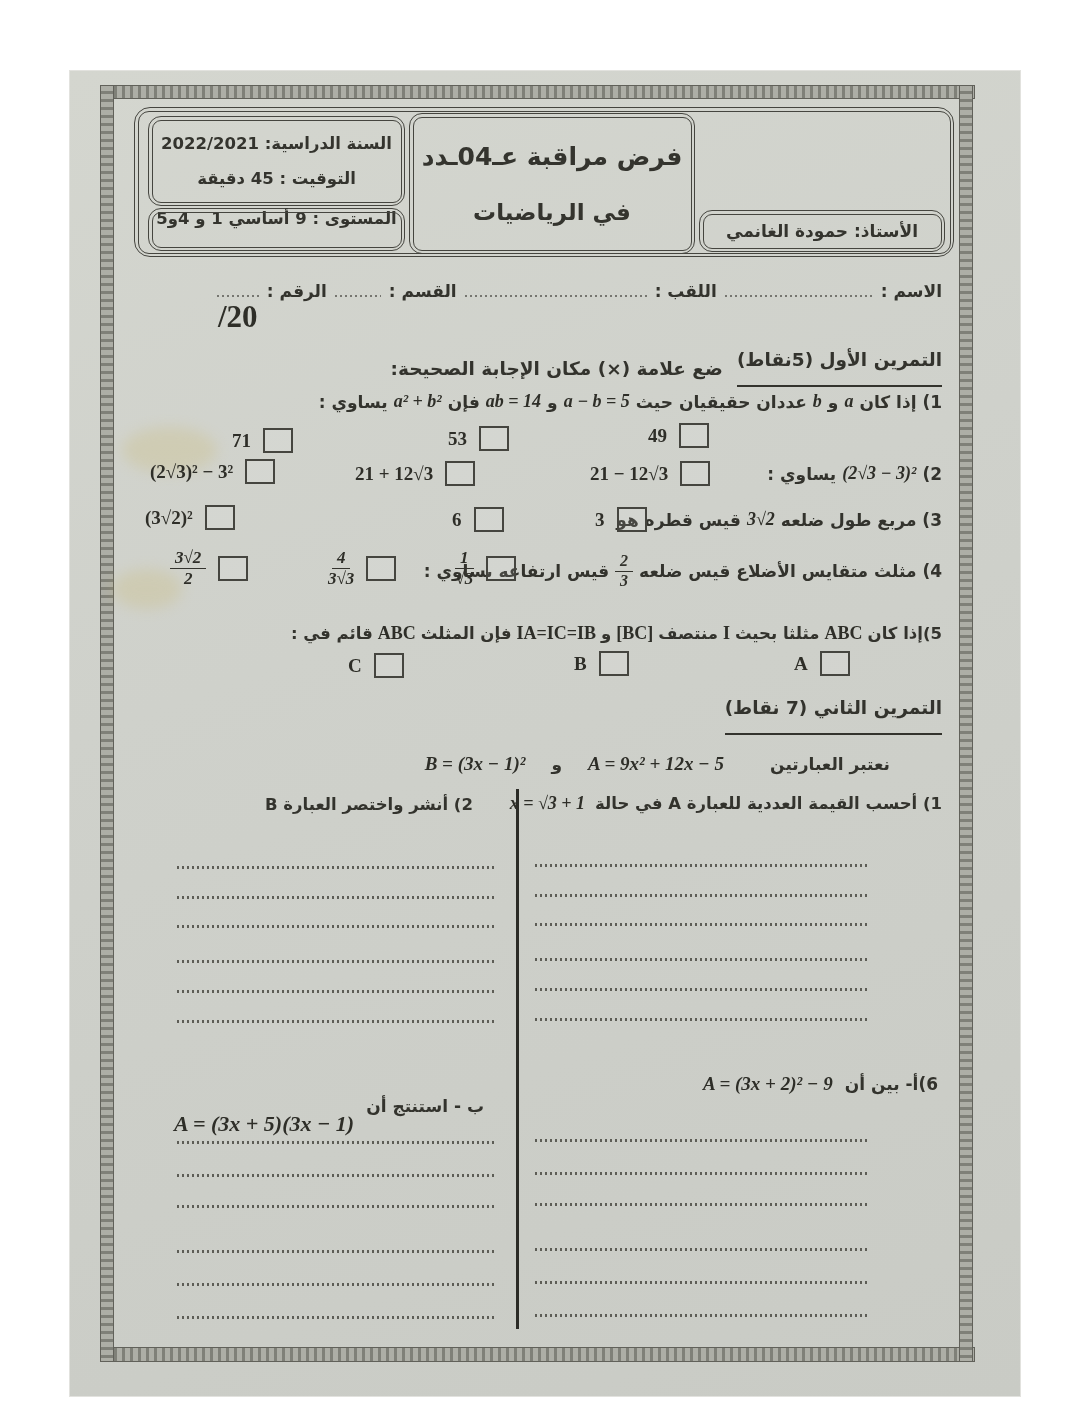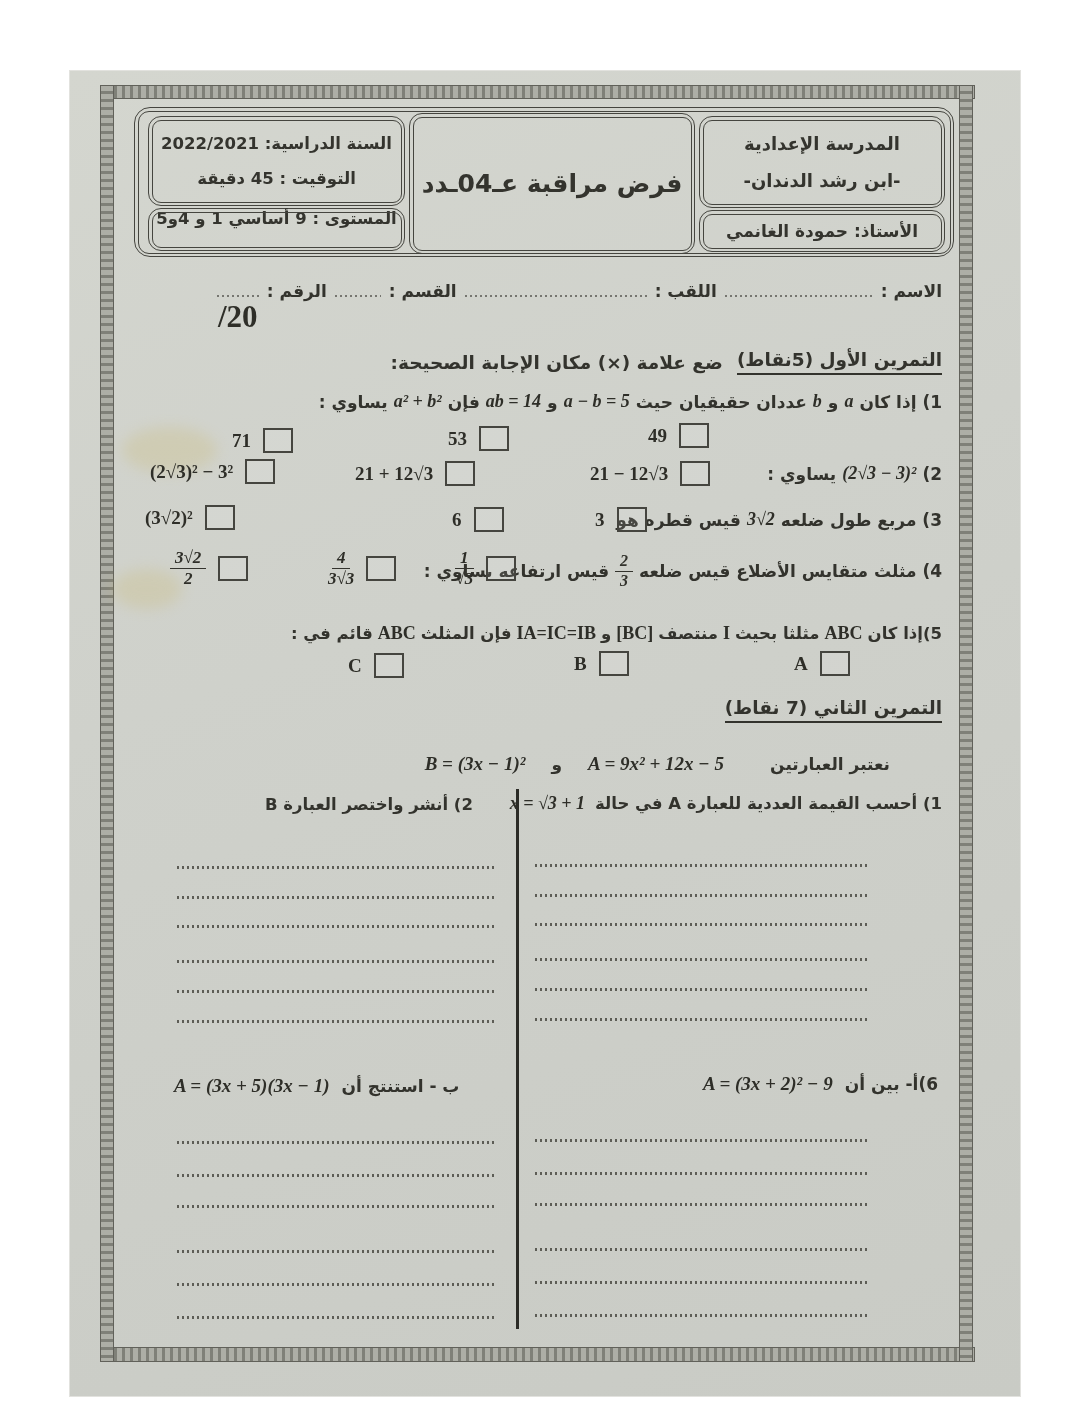--- a/index.html
+++ b/index.html
@@ -30,21 +30,21 @@
   .box-school{left:564px;top:8px;width:244px;height:90px;display:flex;flex-direction:column;justify-content:space-evenly;text-align:center;font-size:18px;font-weight:bold;}
   .box-teacher{left:564px;top:102px;width:244px;height:40px;display:flex;align-items:center;justify-content:center;font-size:17px;font-weight:bold;}
   .box-title{left:274px;top:5px;width:284px;height:139px;display:flex;flex-direction:column;justify-content:space-evenly;text-align:center;font-weight:bold;}
   .box-title .t1{font-size:25px;}
   .box-title .t2{font-size:23px;}
   .box-info1{left:13px;top:8px;width:255px;height:88px;display:flex;flex-direction:column;justify-content:space-evenly;text-align:center;font-size:16.5px;font-weight:bold;}
   .box-info2{left:13px;top:100px;width:255px;height:41px;display:flex;justify-content:center;font-size:16.5px;font-weight:bold;}
   
   .row{position:absolute;display:flex;direction:rtl;align-items:center;gap:6px;font-size:17px;font-weight:bold;color:#33332d;white-space:nowrap;}
   .m{font-family:"Liberation Serif",serif;font-style:italic;font-weight:600;direction:ltr;unicode-bidi:isolate;font-size:18px;color:#2e2e28;}
-  .uline{border-bottom:2.2px solid #33332d;padding-bottom:3px;}
+  .uline{border-bottom:2.2px solid #33332d;padding-bottom:15px;}
   .opt{position:absolute;display:flex;direction:ltr;align-items:center;gap:12px;font-family:"Liberation Serif",serif;font-weight:600;font-size:19px;color:#2e2e28;white-space:nowrap;}
   .cbox{width:26px;height:21px;border:2px solid #45453f;display:inline-block;background:rgba(255,255,255,.10);}
   .frac{display:inline-flex;flex-direction:column;align-items:center;font-family:"Liberation Serif",serif;font-style:italic;font-weight:600;line-height:1.05;font-size:16px;}
   .frac .fnum{border-bottom:1.6px solid #33332d;padding:0 5px 1px;}
   .frac .fden{padding-top:1px;}
   
   .aline{position:absolute;height:3px;background:repeating-linear-gradient(to right,#5d5d56 0 2px,transparent 2px 5px);}
   .leader{height:12px;border-bottom:0;background:repeating-linear-gradient(to right,#767670 0 2px,transparent 2px 5px);background-position:bottom;background-size:100% 2px;background-repeat:no-repeat;flex:0 0 auto;}
   .divider{position:absolute;left:446px;top:718px;width:2.5px;height:540px;background:#2b2b26;}
   .score{position:absolute;left:148px;top:228px;font-family:"Liberation Serif",serif;font-size:31px;font-weight:bold;color:#2e2e28;direction:ltr;}
@@ -57,29 +57,26 @@
 
   <div class="strip h f-top"></div>
   <div class="strip h f-bottom"></div>
   <div class="strip v f-left"></div>
   <div class="strip v f-right"></div>
 
   <div class="stain" style="left:52px;top:356px;width:95px;height:46px;"></div>
   <div class="stain" style="left:42px;top:498px;width:70px;height:40px;"></div>
 
   <div class="dbox hdr">
-    <div class="dbox box-school">
-      <div>المدرسة الإعدادية</div>
-      <div>-ابن رشد الدندان-</div>
-    </div>
     <div class="dbox box-teacher">
       <div>الأستاذ: حمودة الغانمي</div>
     </div>
     <div class="dbox box-title">
       <div class="t1">فرض مراقبة عـ04ـدد</div>
+      <div class="t2">في الرياضيات</div>
     </div>
     <div class="dbox box-info1">
       <div>السنة الدراسية: 2022/2021</div>
       <div>التوقيت : 45 دقيقة</div>
     </div>
     <div class="dbox box-info2">
       <div>المستوى : 9 أساسي 1 و 4و5</div>
     </div>
   </div>
 
@@ -252,21 +249,21 @@
   <div class="aline" style="left:107px;top:889px;width:320px;"></div>
   <div class="aline" style="left:107px;top:919px;width:320px;"></div>
   <div class="aline" style="left:107px;top:949px;width:320px;"></div>
 
   <div class="row" style="right:82px;top:1002px;gap:12px;">
     <span>6)أ- بين أن</span>
     <span class="m" style="font-size:19px;">A = (3x + 2)² − 9</span>
   </div>
   <div class="row" style="left:104px;top:1004px;gap:12px;">
     <span>ب - استنتج أن</span>
-    <span class="m" style="font-size:19px;">A = (3x + 5)(3x − 1)</span>
+    <span class="m" style="font-size:22px;margin-top:36px;">A = (3x + 5)(3x − 1)</span>
   </div>
 
   <div class="aline" style="left:465px;top:1068px;width:332px;"></div>
   <div class="aline" style="left:465px;top:1101px;width:332px;"></div>
   <div class="aline" style="left:465px;top:1132px;width:332px;"></div>
   <div class="aline" style="left:465px;top:1177px;width:332px;"></div>
   <div class="aline" style="left:465px;top:1210px;width:332px;"></div>
   <div class="aline" style="left:465px;top:1243px;width:332px;"></div>
   <div class="aline" style="left:107px;top:1070px;width:320px;"></div>
   <div class="aline" style="left:107px;top:1103px;width:320px;"></div>

